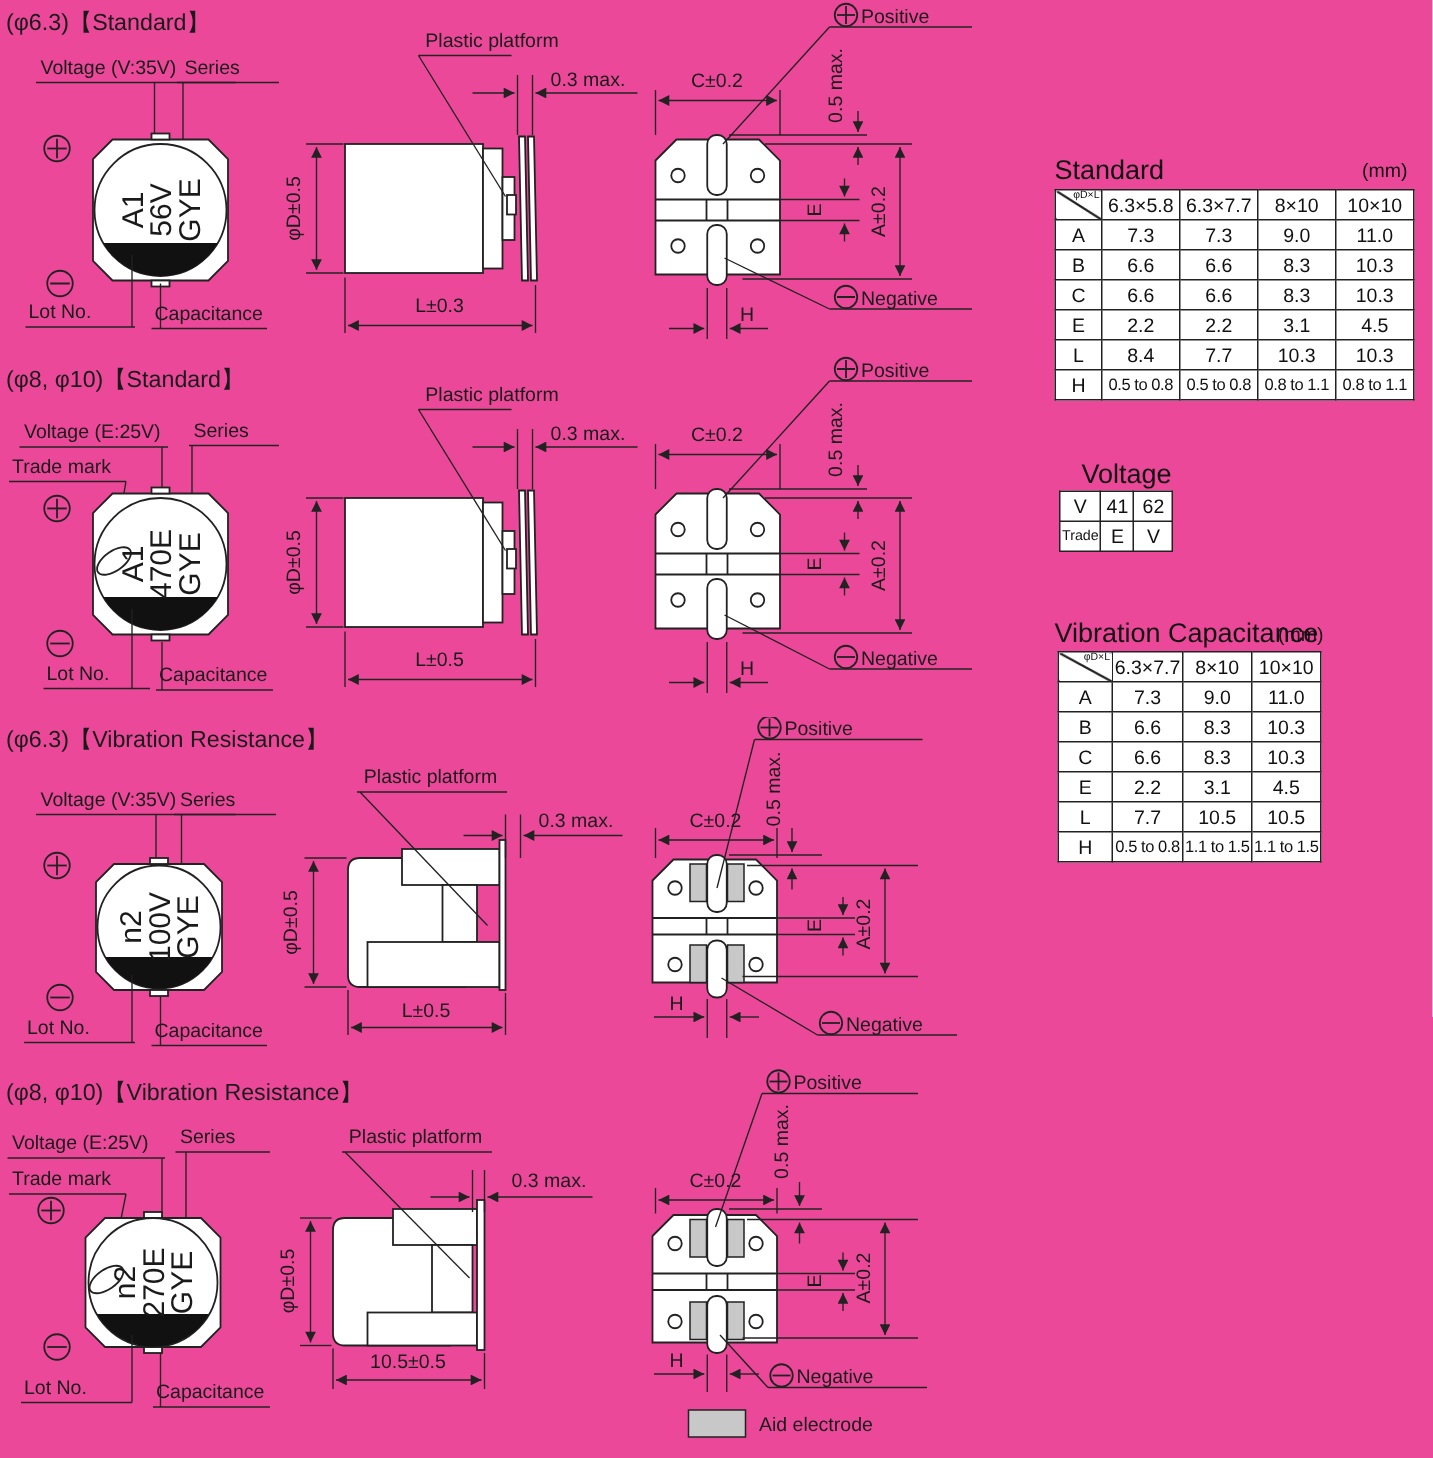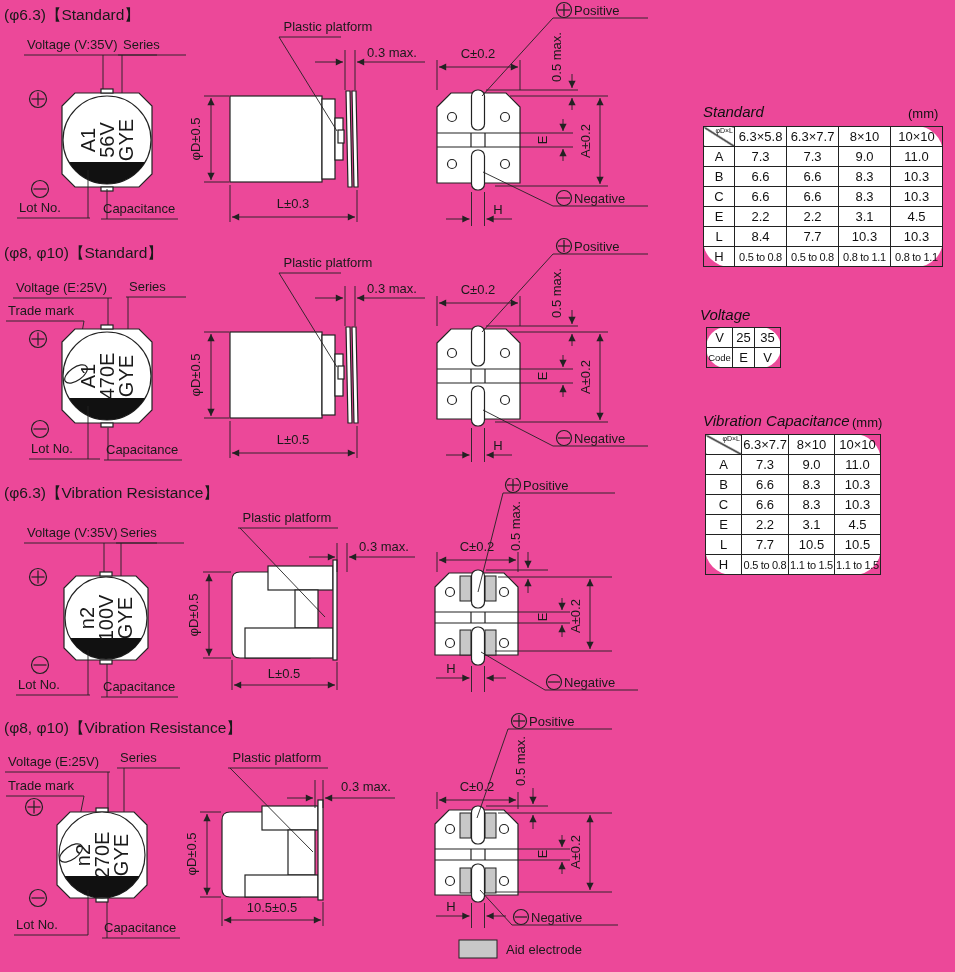--- a/index.html
+++ b/index.html
@@ -10,23 +10,23 @@
   .t  { font-size:13px; }
   .tt { font-size:15.5px; }
   .mk { font-size:20px; }
   .ln   { stroke:#222; stroke-width:1.2; fill:none; }
   .thin { stroke:#222; stroke-width:0.9; fill:none; }
   .fw   { fill:#fff; stroke:#222; stroke-width:1.2; }
   .fn   { fill:none; stroke:#222; stroke-width:1.2; }
   .blk  { fill:#111; stroke:none; }
   .gray { fill:#c8c8c8; stroke:#222; stroke-width:1; }
   #panel { position:absolute; left:700px; top:0; width:255px; height:972px; }
-  .p-title { position:absolute; font-size:15px; white-space:nowrap;font-style:italic; }
+  .p-title { position:absolute; font-size:18px; white-space:nowrap; }
   .p-unit  { position:absolute; font-size:13px; white-space:nowrap; }
-  table.dtable { border-collapse:collapse; table-layout:fixed; position:absolute; background:#fff;border-radius:27px; }
+  table.dtable { border-collapse:collapse; table-layout:fixed; position:absolute; background:#fff; }
   .dtable th, .dtable td { border:1px solid #222; font-size:13px; font-weight:normal;
                            text-align:center; height:19px; padding:0 1px; white-space:nowrap; }
   .dtable tr.small td { font-size:11px; letter-spacing:-0.3px; }
   th.diag { position:relative; padding:0;
             background:linear-gradient(to top right,#fff calc(50% - 1px),#222 calc(50% - 0.5px),#222 calc(50% + 0.5px),#fff calc(50% + 1px)); }
   .diag-label { position:absolute; top:0; right:1px; font-size:7px; }
   td.code { font-size:9.5px; }
 </style>
 </head>
 <body>
@@ -688,35 +688,35 @@
     <tr class="small">
             <th>H</th>
             <td>0.5 to 0.8</td>
             <td>0.5 to 0.8</td>
             <td>0.8 to 1.1</td>
             <td>0.8 to 1.1</td>
           </tr>
   </tbody>
       </table>
 
-  <div class="p-title" style="left:0; top:306px">Voltage</div>
+  <div class="p-title" style="left:21px; top:306px">Voltage</div>
   <table class="dtable" style="left:6px; top:327px">
     <colgroup>
           <col style="width:26px">
           <col style="width:22px">
           <col style="width:26px">
         </colgroup>
     <tbody>
           <tr>
             <th>V</th>
-            <td>25</td>
-            <td>35</td>
-          </tr>
-    <tr>
-            <td class="code">Code</td>
+            <td>41</td>
+            <td>62</td>
+          </tr>
+    <tr>
+            <td class="code">Trade</td>
             <td>E</td>
             <td>V</td>
           </tr>
   </tbody>
       </table>
 
   <div class="p-title" style="left:3px; top:412px">Vibration Capacitance</div>
   <div class="p-unit" style="left:152px; top:415px">(mm)</div>
   <table class="dtable" style="left:5px; top:434px">
     <colgroup>

